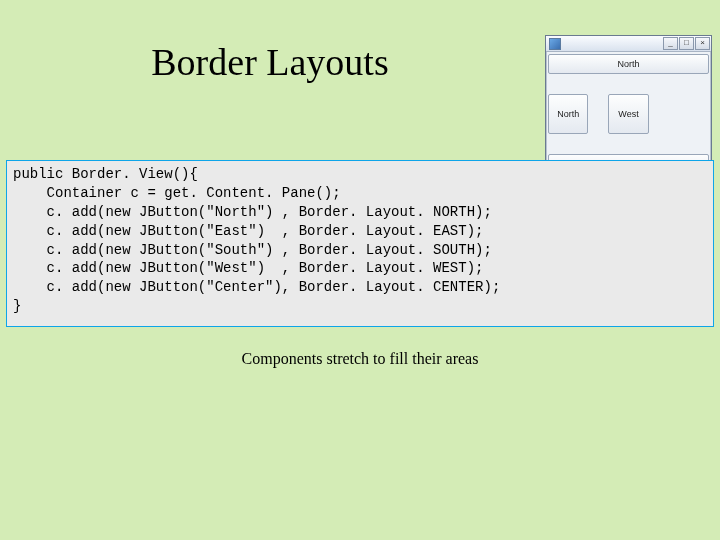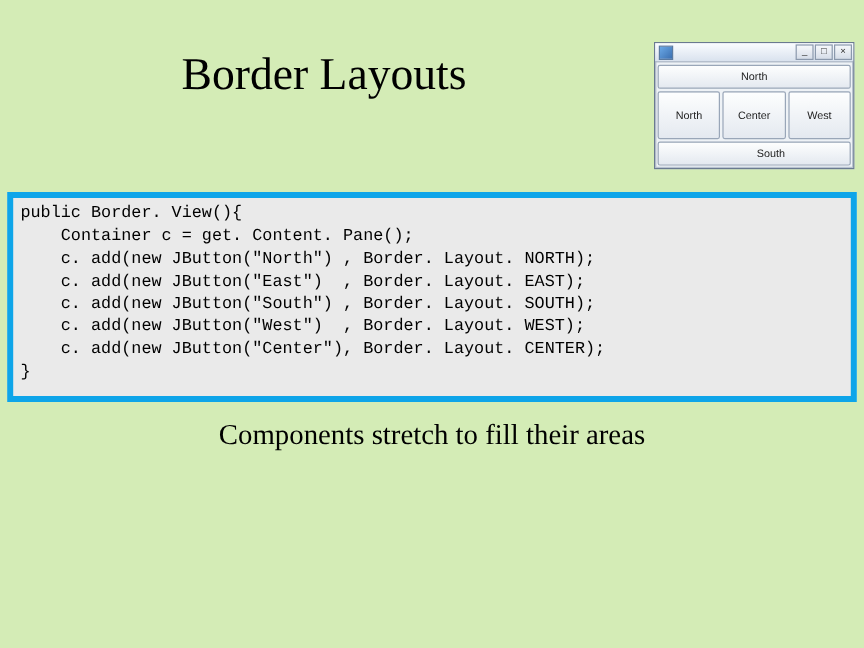--- a/index.html
+++ b/index.html
@@ -68,55 +68,55 @@
     border: 1px solid #8a98ac;
     font-size: 8px;
     line-height: 9px;
     text-align: center;
     color: #333;
   }
   .mini-grid {
     display: grid;
     grid-template-columns: 1fr 1fr 1fr;
     grid-template-rows: 20px 40px 20px;
-    gap: 2px;
+    gap: 20px;
     padding: 2px;
   }
   .mini-btn {
     background: linear-gradient(to bottom,#fdfefe,#e4e9f0);
     border: 1px solid #99a6b8;
     border-radius: 2px;
     display: flex;
     align-items: center;
     justify-content: center;
     font-size: 9px;
     color: #222;
   }
   .north { grid-column: 1 / 4; }
   .south { grid-column: 1 / 4; padding-left: 28px; }
   .code-block {
     position: absolute;
     top: 160px;
     left: 6px;
     right: 6px;
     background: #eaeaea;
-    border: 5px solid #0ea5e9;
+    border: 1px solid #0ea5e9;
     padding: 4px 6px 10px 6px;
     font-family: "Courier New", Courier, monospace;
     font-size: 14px;
     line-height: 1.35;
     white-space: pre;
     color: #000;
   }
   .body-text {
     position: absolute;
     left: 0;
     width: 720px;
     text-align: center;
-    font-size: 24px;
+    font-size: 16px;
   }
   .line1 { top: 350px; }
   .line2 { top: 410px; }
 </style>
 </head>
 <body>
 
 <div class="slide">
 
   <div class="title">Border Layouts</div>
@@ -128,21 +128,20 @@
       </div>
       <div class="winbtns">
         <div class="winbtn">_</div>
         <div class="winbtn">□</div>
         <div class="winbtn">×</div>
       </div>
     </div>
     <div class="mini-grid">
       <div class="mini-btn north">North</div>
       <div class="mini-btn">North</div>
-      <div class="mini-btn">Center</div>
       <div class="mini-btn">West</div>
       <div class="mini-btn south">South</div>
     </div>
   </div>
 
   <div class="code-block">public Border. View(){
     Container c = get. Content. Pane();
     c. add(new JButton("North") , Border. Layout. NORTH);
     c. add(new JButton("East")  , Border. Layout. EAST);
     c. add(new JButton("South") , Border. Layout. SOUTH);

